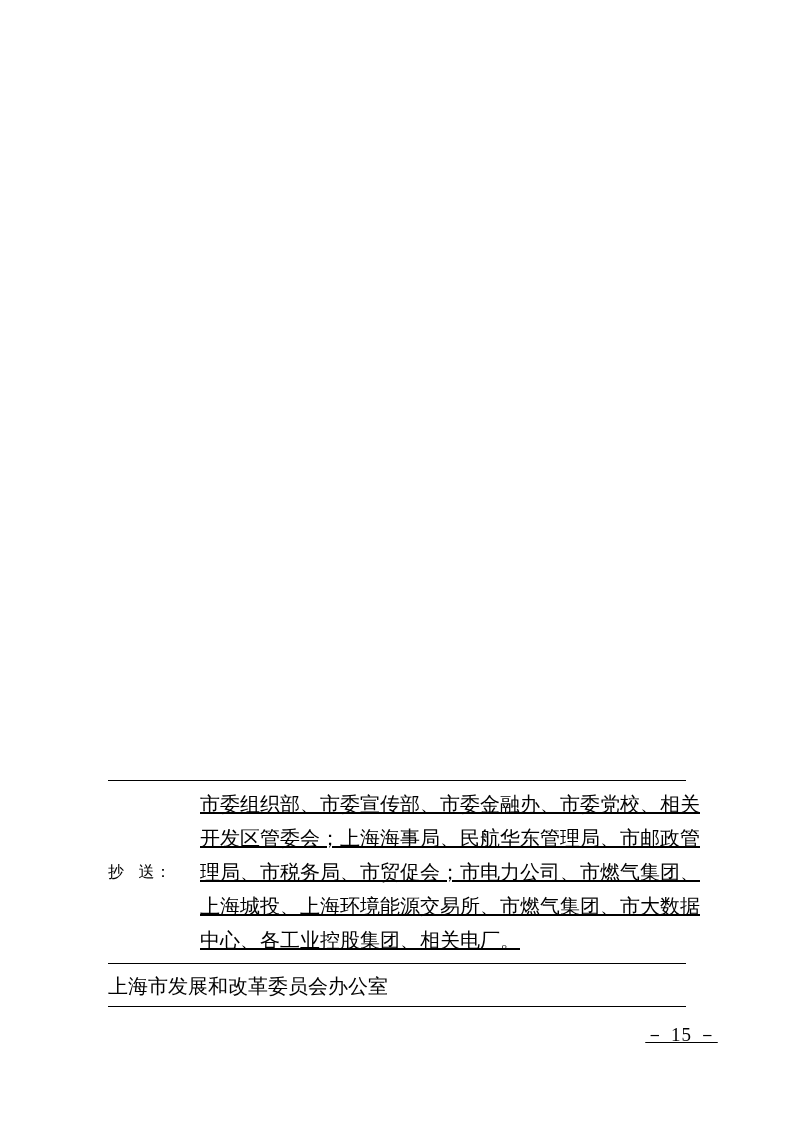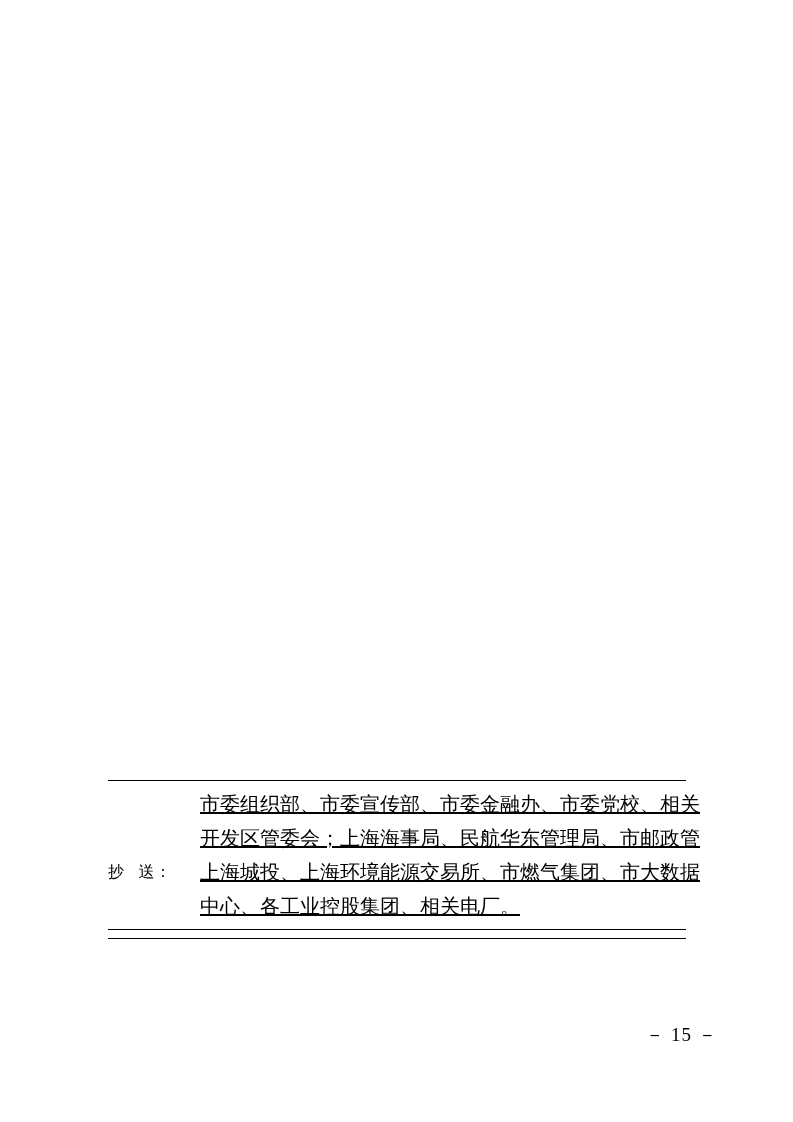--- a/index.html
+++ b/index.html
@@ -87,44 +87,47 @@
   .page-number {
     position: absolute;
     left: 0;
     top: 1022px;
     width: 793px;
     text-align: center;
     font-size: 19px;
     letter-spacing: 1px;
     padding-left: 570px;
     box-sizing: border-box;
+    text-decoration: underline;
   }
 </style>
 </head>
 <body>
 
 <div class="page">
 
   <div class="copy-block">
 
     <div class="rule"></div>
 
     <div class="copy-body">
       <div class="copy-label">抄<span class="sp"></span>送：</div>
       <div class="copy-text">
         <div class="line">市委组织部、市委宣传部、市委金融办、市委党校、相关</div>
         <div class="line">开发区管委会；上海海事局、民航华东管理局、市邮政管</div>
+        <div class="line">理局、市税务局、市贸促会；市电力公司、市燃气集团、</div>
         <div class="line">上海城投、上海环境能源交易所、市燃气集团、市大数据</div>
         <div class="line">中心、各工业控股集团、相关电厂。</div>
       </div>
     </div>
 
     <div class="rule thin"></div>
 
     <div class="footer-row">
+      <div class="footer-issuer">上海市发展和改革委员会办公室</div>
     </div>
 
     <div class="rule"></div>
 
   </div>
 
   <div class="page-number">－ 15 －</div>
 
 </div>
 

